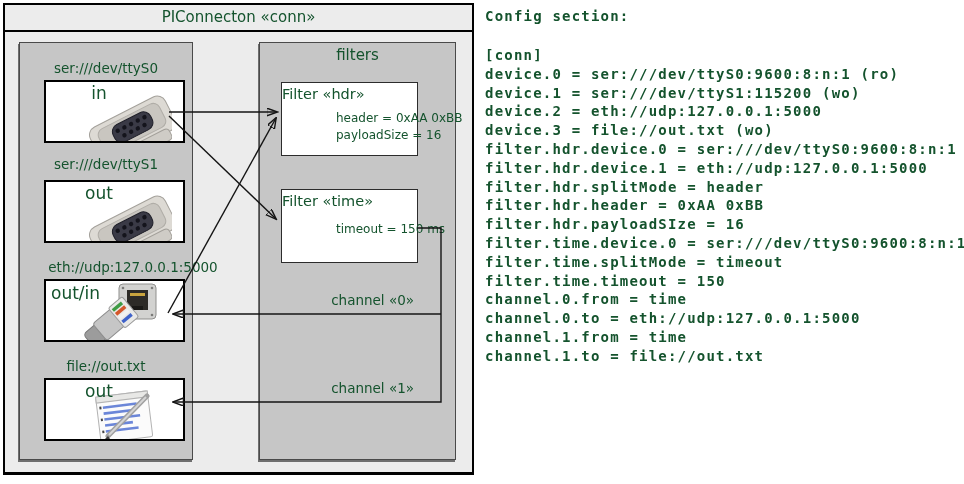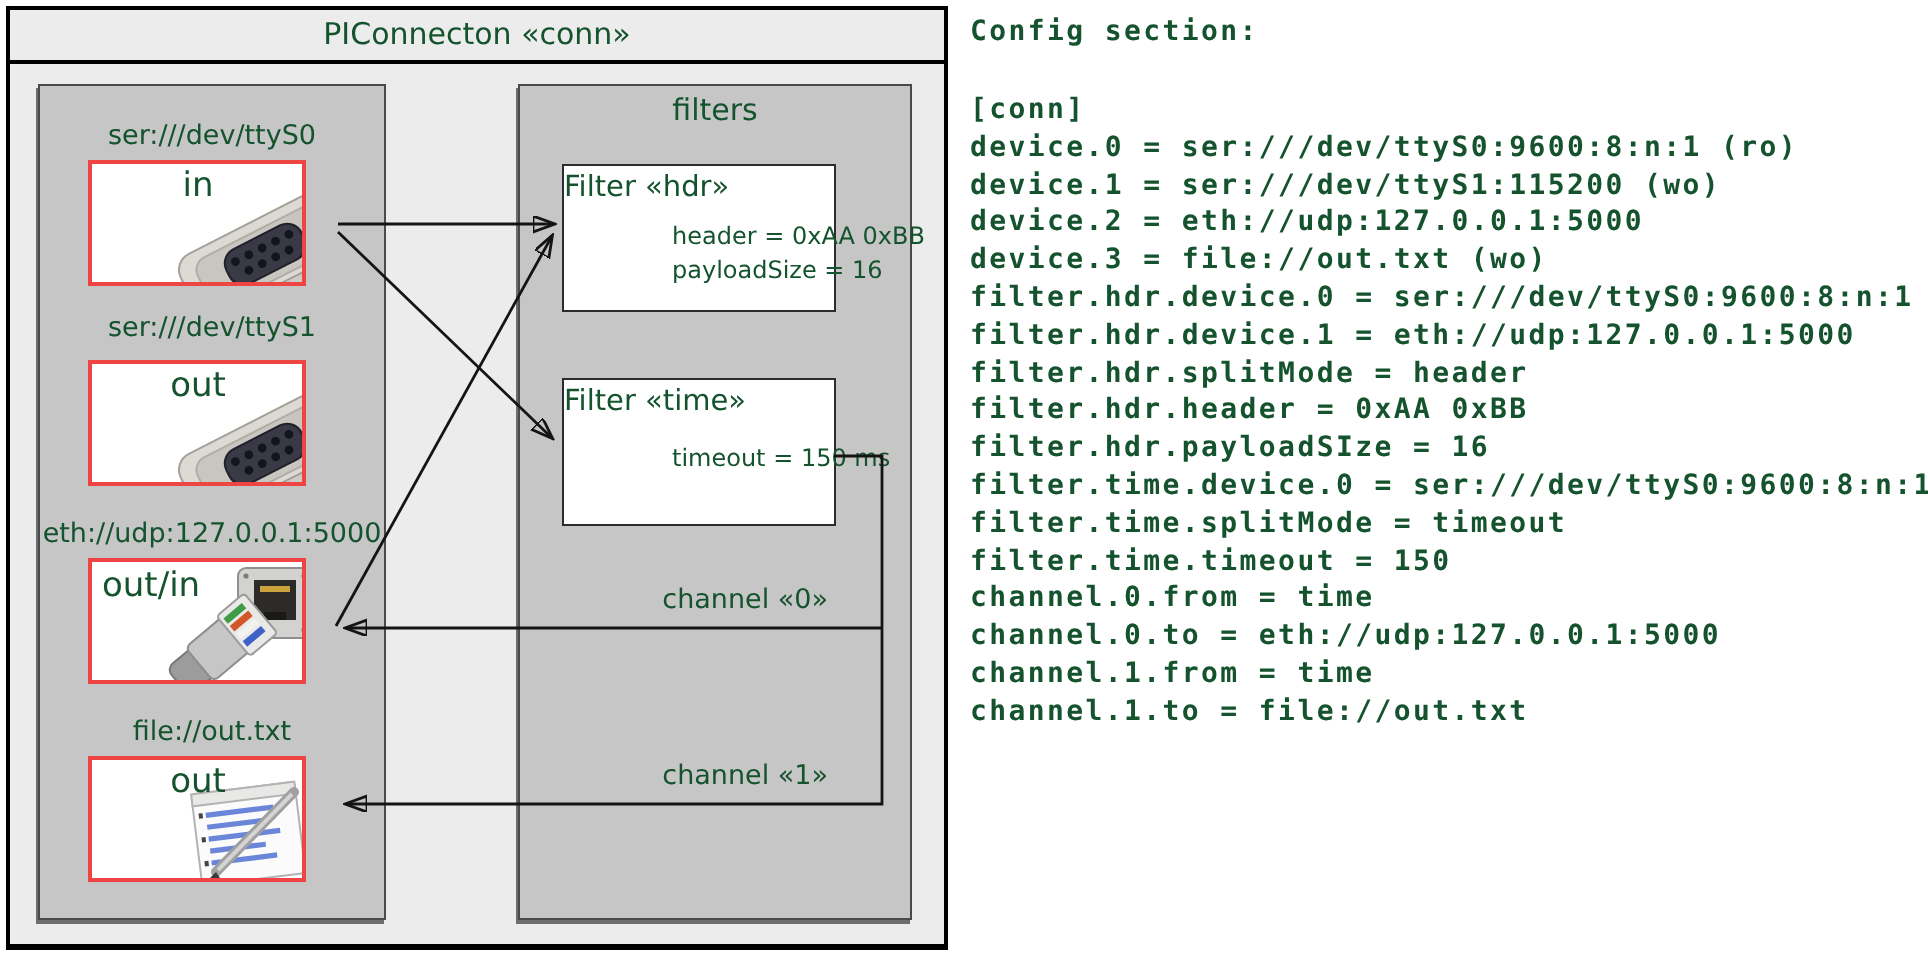--- a/index.html
+++ b/index.html
@@ -13,22 +13,22 @@
                text-align:center;font-size:15px;border-bottom:2px solid #000;}
 
   
   .group{position:absolute;background:#c6c6c6;border:1px solid #4a4a4a;
          box-shadow:-1px 2px 0 #6e6e6e;box-sizing:border-box;}
   .group-devices{left:14px;top:37px;width:174px;height:418px;}
   .group-filters{left:254px;top:37px;width:197px;height:418px;}
   .filters-label{position:absolute;left:0;top:3px;width:100%;text-align:center;font-size:15px;}
 
   .dev-label{position:absolute;left:0;width:100%;text-align:center;font-size:13.5px;white-space:nowrap;}
-  .dev-box{position:absolute;left:24px;width:109px;height:63px;background:#fff;
-           border:2px solid #ef4444;box-sizing:border-box;overflow:hidden;}
+  .dev-box{position:absolute;left:24px;width:141px;height:63px;background:#fff;
+           border:2px solid #000000;box-sizing:border-box;overflow:hidden;}
   .dir-label{position:absolute;top:1px;left:0;width:106px;text-align:center;font-size:17px;}
   .dir-label-left{position:absolute;top:2px;left:5px;font-size:17px;}
 
   .filter-box{position:absolute;left:21px;width:137px;height:74px;background:#fff;
               border:1px solid #2c2c2c;box-sizing:border-box;}
   .filter-title{position:absolute;top:3px;left:0;width:100%;text-align:left;font-size:14.5px;}
   .filter-prop{position:absolute;left:6px;font-size:12px;white-space:nowrap;margin-left:48px;}
 
   .channel-label{position:absolute;right:41px;font-size:13.5px;white-space:nowrap;}
 
@@ -93,21 +93,21 @@
               <circle cx="75.5" cy="45" r="2.2" fill="#14141c"></circle>
             <circle cx="83" cy="45" r="2.2" fill="#14141c"></circle>
               <circle cx="90.5" cy="45" r="2.2" fill="#14141c"></circle>
             <circle cx="50" cy="55" r="3" fill="#8e8b85"></circle>
             <rect x="44" y="58" width="66" height="12" rx="4" fill="#cfccc6" stroke="#a3a09a"></rect>
           </g>
         </svg>
         <div class="dir-label">out</div>
       </div>
 
-      <div class="dev-label" style="top:216px;">eth://udp:127.0.0.1:5000</div>
+      <div class="dev-label" style="top:216px;padding-left:27px;">eth://udp:127.0.0.1:5000</div>
       <div class="dev-box" style="top:236px;padding-left:48px;">
         <svg class="icon-svg" width="126" height="63" viewBox="0 0 126 63">
           <g>
             <rect x="73" y="3" width="37" height="35" rx="4" fill="#d2d2d0" stroke="#8f8f8d"></rect>
             <rect x="81" y="9" width="21" height="20" fill="#2d2b27"></rect>
             <rect x="86" y="25" width="11" height="4" fill="#1a1916"></rect>
             <rect x="84" y="12" width="15" height="3" fill="#c9a43e"></rect>
             <circle cx="77" cy="7" r="1.3" fill="#7b7b79"></circle>
               <circle cx="106" cy="7" r="1.3" fill="#7b7b79"></circle>
             <circle cx="77" cy="34" r="1.3" fill="#7b7b79"></circle>

